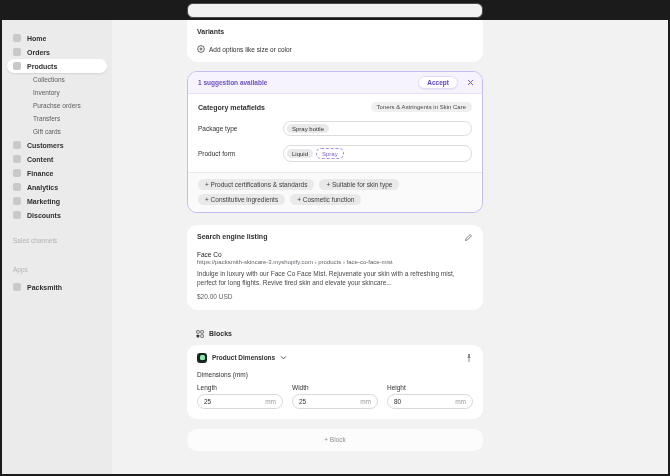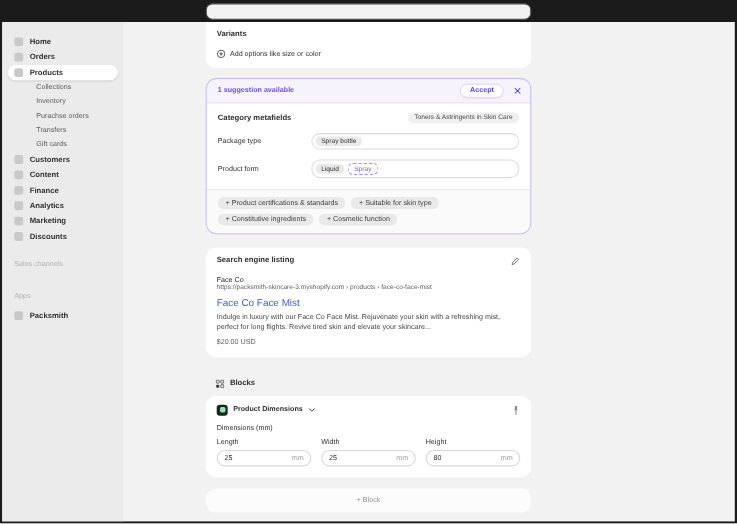--- a/index.html
+++ b/index.html
@@ -195,21 +195,20 @@
           <div class="seo-head">
             <span class="card-title">Search engine listing</span>
             <span class="edit-btn">
               <svg width="9" height="9" viewBox="0 0 12 12">
                   <path d="M2 10l0.6-2.4L8.2 2l1.8 1.8-5.6 5.6L2 10z" fill="none" stroke="#5c5c5c" stroke-width="1" stroke-linejoin="round"></path>
                 </svg>
             </span>
           </div>
           <div class="seo-site">Face Co</div>
           <div class="seo-url">https://packsmith-skincare-3.myshopify.com › products › face-co-face-mist</div>
-          <div class="seo-link">Face Co Face Mist</div>
           <div class="seo-desc">Indulge in luxury with our Face Co Face Mist. Rejuvenate your skin with a refreshing mist, perfect for long flights. Revive tired skin and elevate your skincare...</div>
           <div class="seo-price">$20.00 USD</div>
         </section>
 
         <div class="blocks-header">
           <svg width="8" height="8" viewBox="0 0 10 10">
             <rect x="0.7" y="0.7" width="3.4" height="3.4" rx="0.8" fill="none" stroke="#3a3a3a" stroke-width="0.9"></rect>
             <rect x="5.9" y="0.7" width="3.4" height="3.4" rx="0.8" fill="none" stroke="#3a3a3a" stroke-width="0.9"></rect>
             <rect x="0.7" y="5.9" width="3.4" height="3.4" rx="0.8" fill="#3a3a3a"></rect>
             <rect x="5.9" y="5.9" width="3.4" height="3.4" rx="0.8" fill="none" stroke="#3a3a3a" stroke-width="0.9"></rect>

